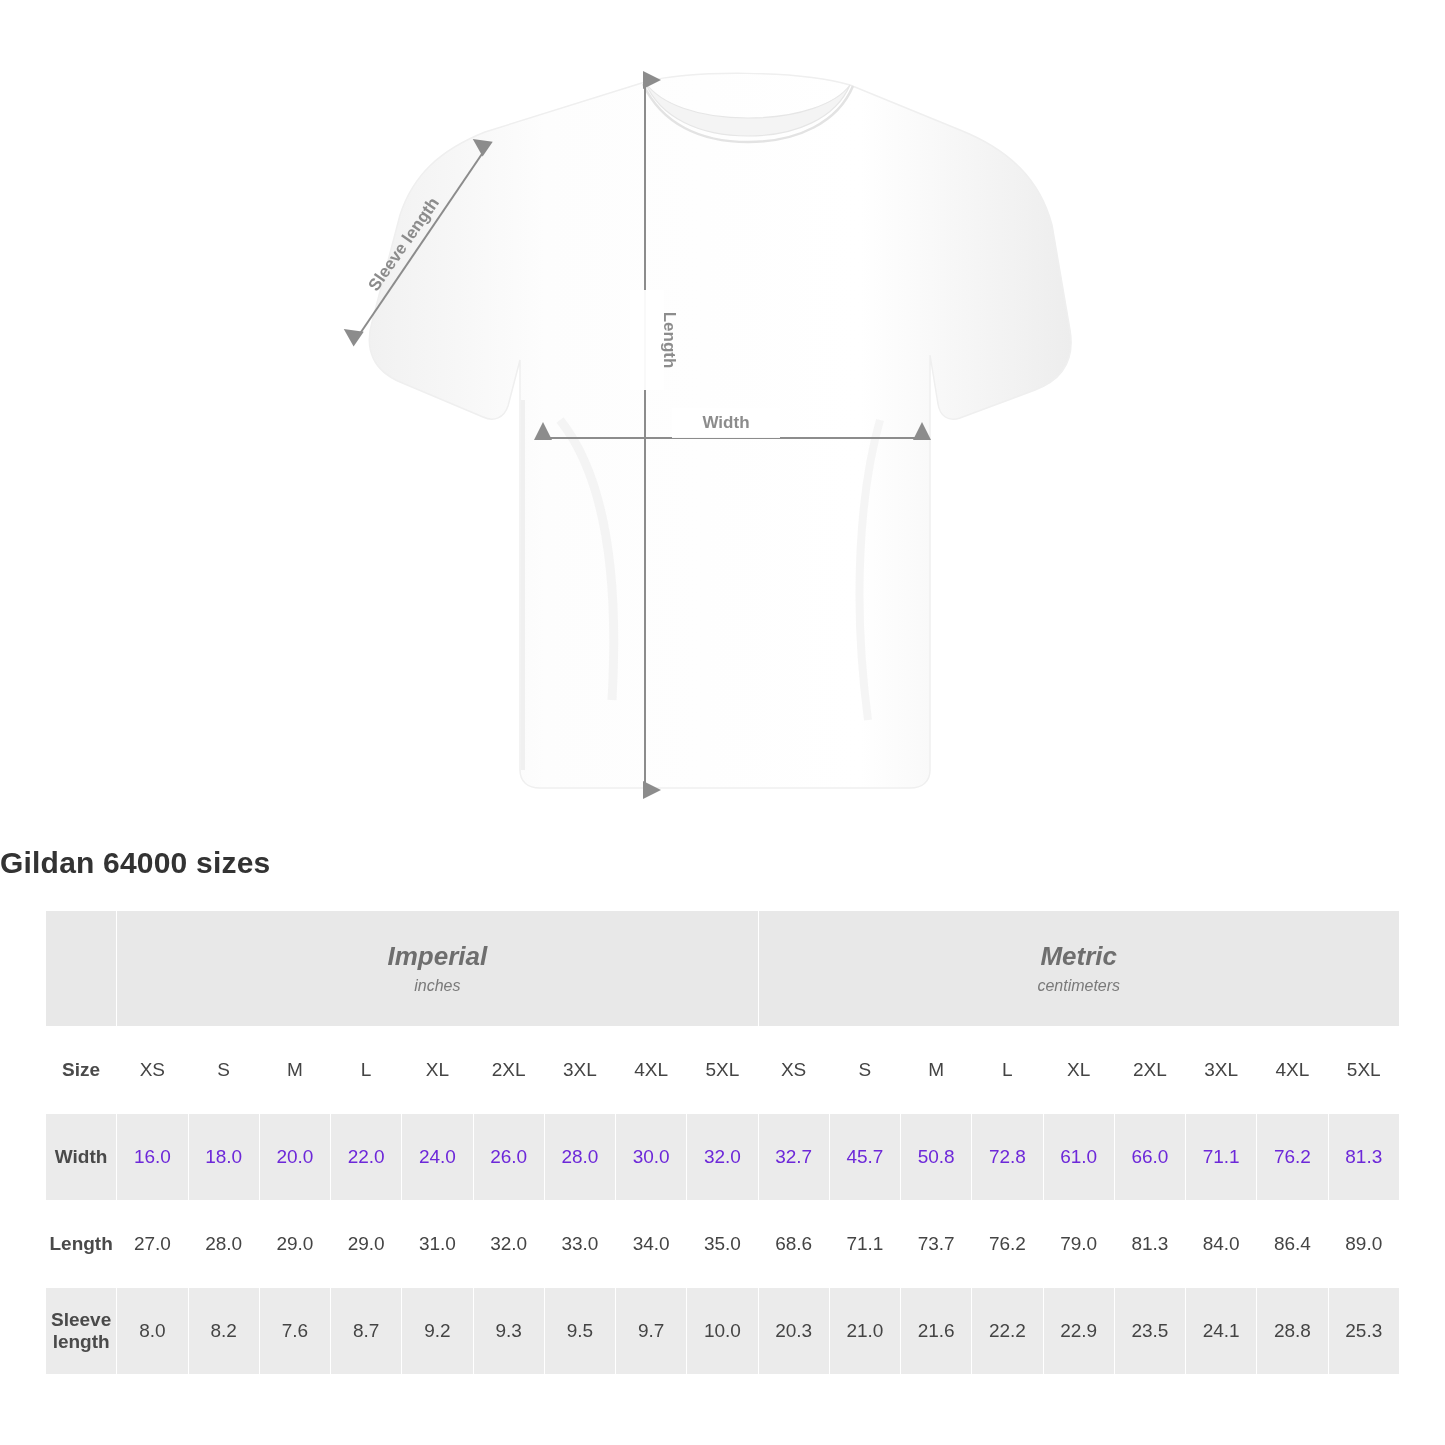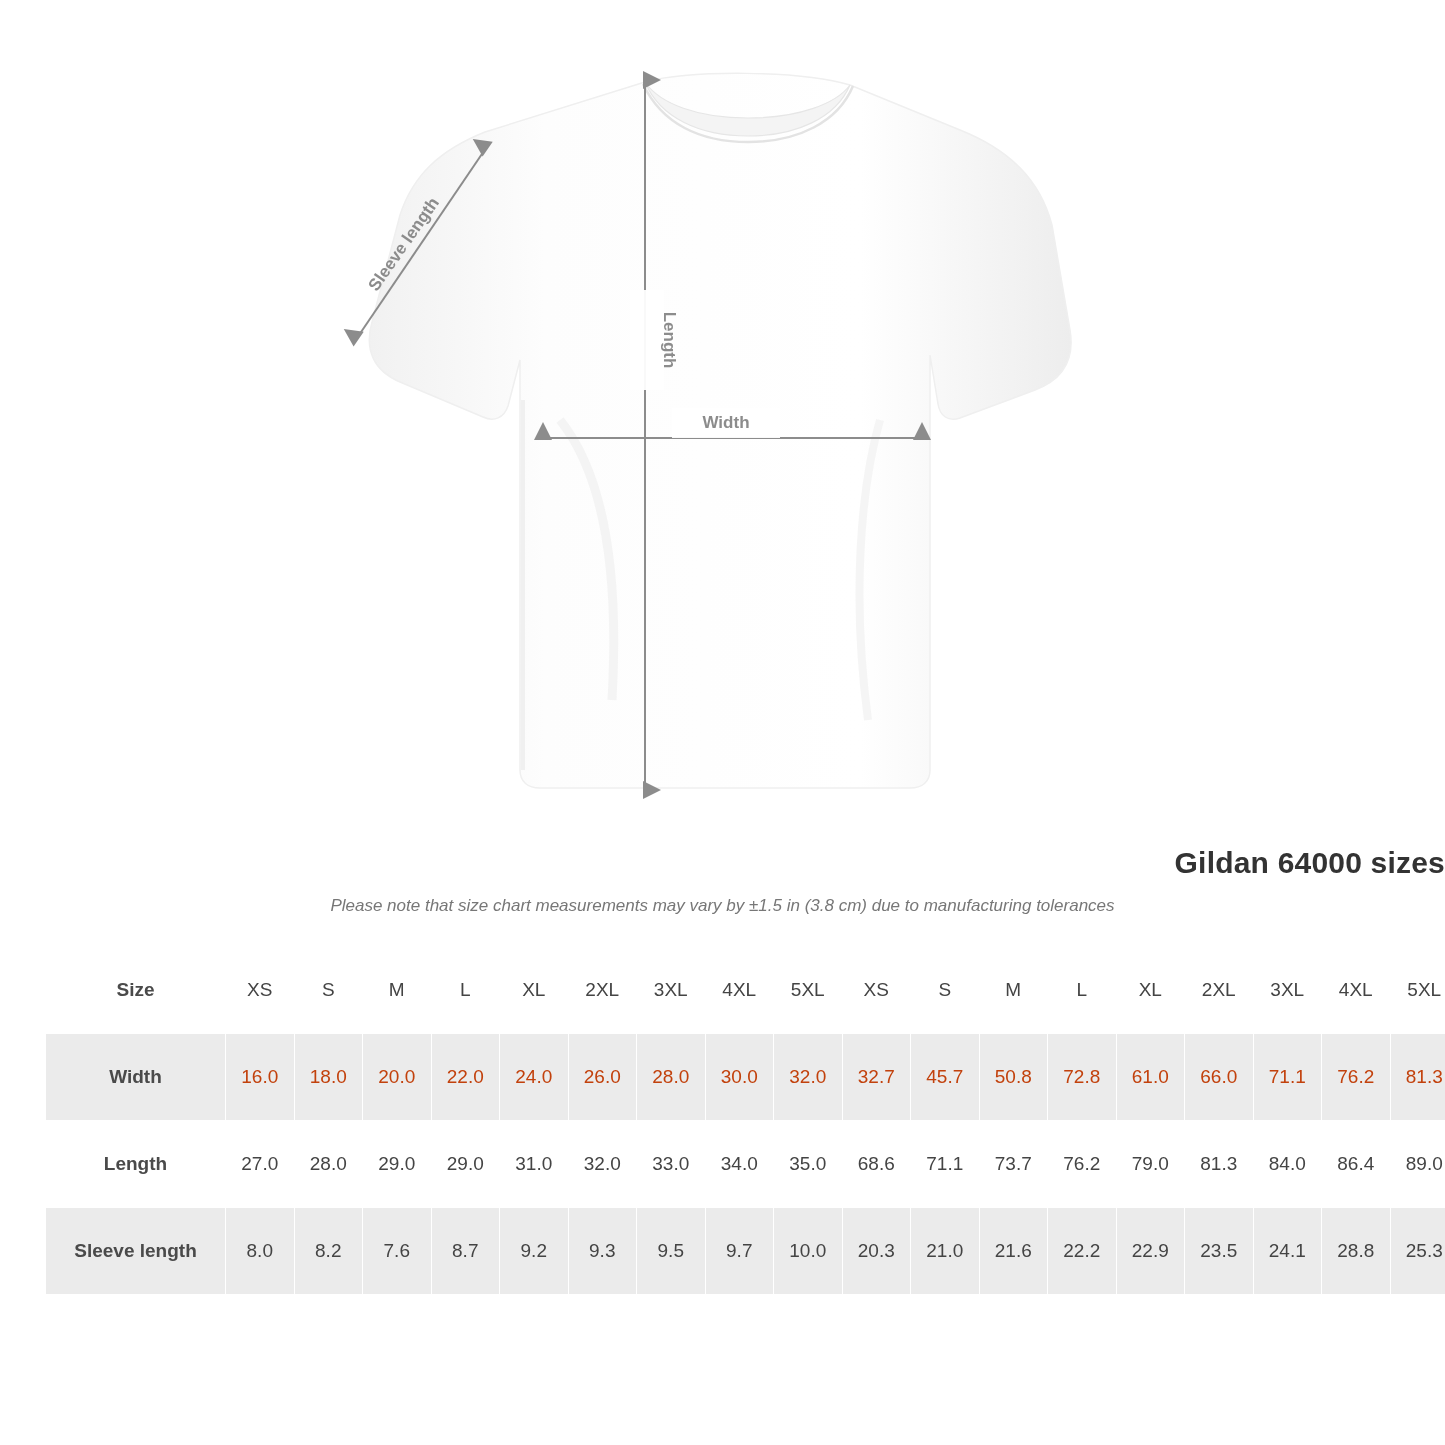--- a/index.html
+++ b/index.html
@@ -25,21 +25,21 @@
     position: relative;
     width: 1445px;
     height: 830px;
   }
   .illustration svg {
     display: block;
   }
 
   
   .chart-title {
-    text-align: right;
+    text-align: left;
     font-size: 30px;
     font-weight: bold;
     color: #333333;
     margin: 0;
     padding-top: 16px;
     letter-spacing: 0.2px;
   }
   .chart-note {
     text-align: center;
     font-size: 17px;
@@ -93,21 +93,21 @@
   tr.row-size td.label-cell {
     font-size: 19px;
     font-weight: bold;
     color: #4a4a4a;
     margin-top: 36px;
   }
   tr.row-width td {
     background: #ebebeb;
     height: 84px;
     font-size: 19px;
-    color: #c2410c;
+    color: #6d28d9;
   }
   tr.row-width td.label-cell {
     font-weight: bold;
     color: #4a4a4a;
   }
   tr.row-length td {
     background: #ffffff;
     height: 84px;
     font-size: 19px;
     color: #444444;
@@ -212,25 +212,35 @@
         <line x1="543" y1="438" x2="922" y2="438" stroke="#8c8c8c" stroke-width="2" marker-end="url(#arrUp)" marker-start="url(#arrStart)"></line>
         <rect x="672" y="408" width="108" height="30" fill="#ffffff" opacity="0.95"></rect>
         <text class="dim-label" x="726" y="424" text-anchor="middle" dominant-baseline="middle">
           <tspan>Width</tspan>
         </text>
       </g>
     </svg>
   </div>
 
   <h1 class="chart-title">Gildan 64000 sizes</h1>
-  <p class="chart-note">Please note that size chart measurements may vary by ±1.5 in (3.8 cm) due to manufacturing tolerances</p>
 
   <div class="table-wrap">
     <table class="size-table">
       <tbody>
+        <tr>
+          <td class="corner-cell"></td>
+          <td class="unit-head" colspan="9">
+            <div class="u-name">Imperial</div>
+            <div class="u-sub">inches</div>
+          </td>
+          <td class="unit-head" colspan="9">
+            <div class="u-name">Metric</div>
+            <div class="u-sub">centimeters</div>
+          </td>
+        </tr>
 
         <tr class="row-size">
           <td class="label-cell">Size</td>
           <td class="data-cell">XS</td>
           <td class="data-cell">S</td>
           <td class="data-cell">M</td>
           <td class="data-cell">L</td>
           <td class="data-cell">XL</td>
           <td class="data-cell">2XL</td>
           <td class="data-cell">3XL</td>

